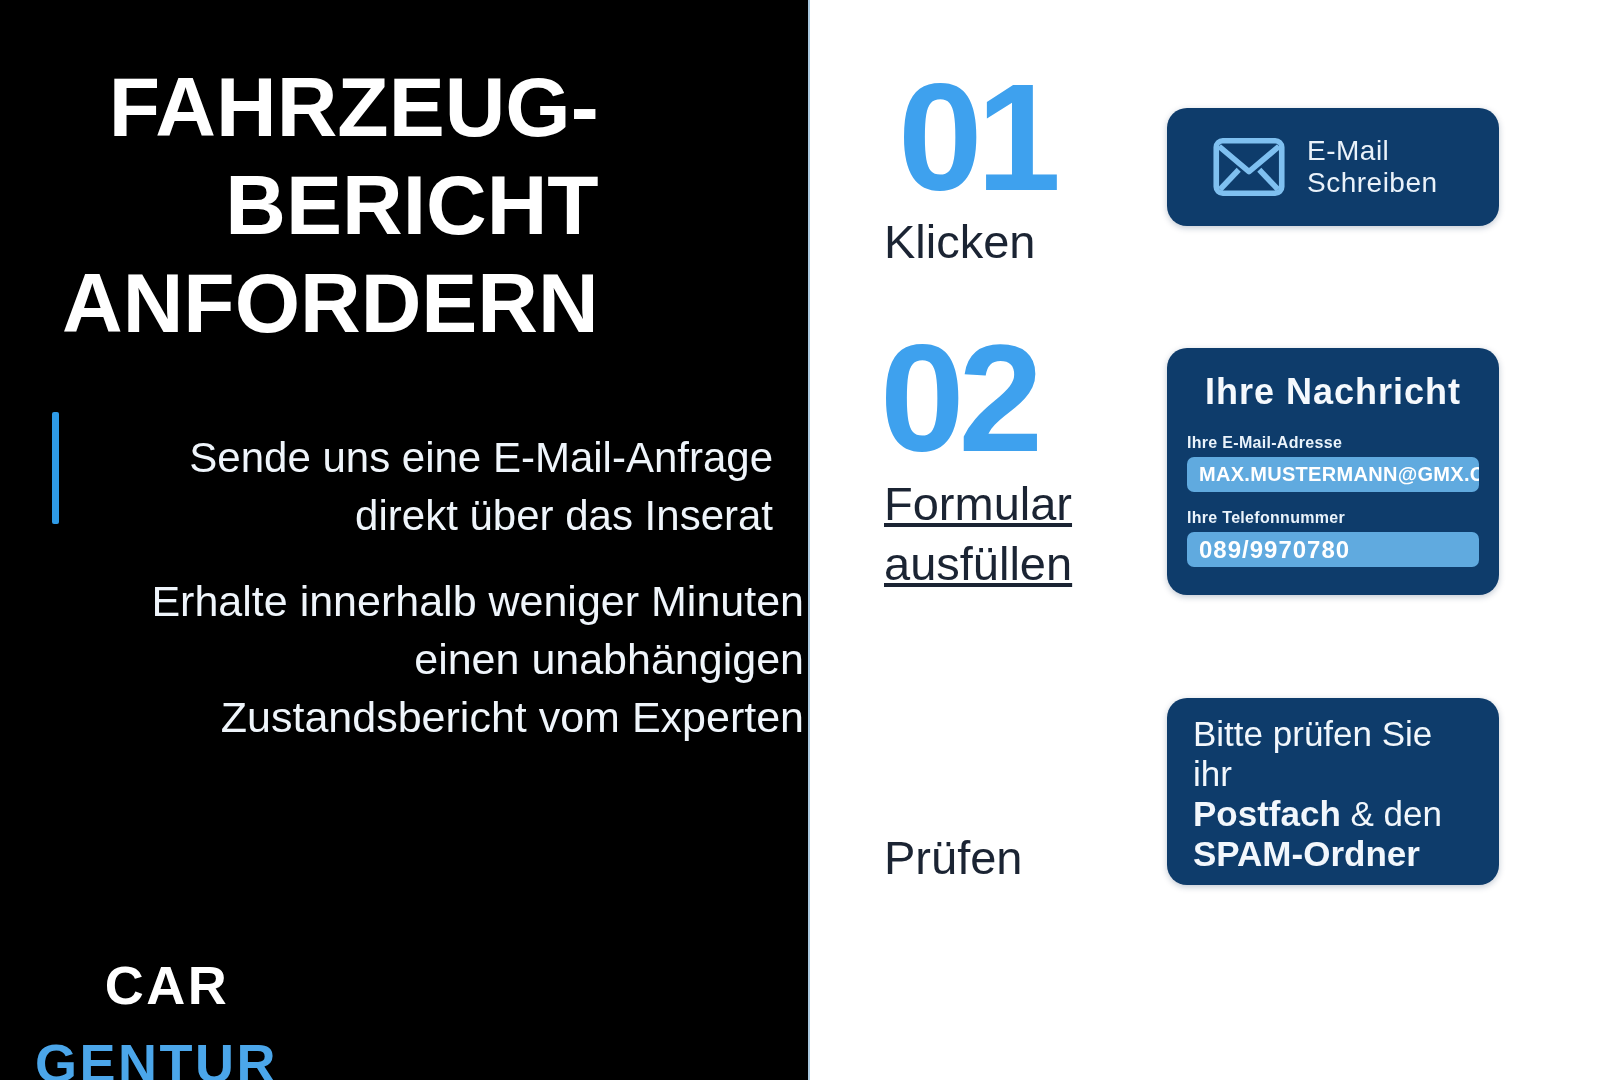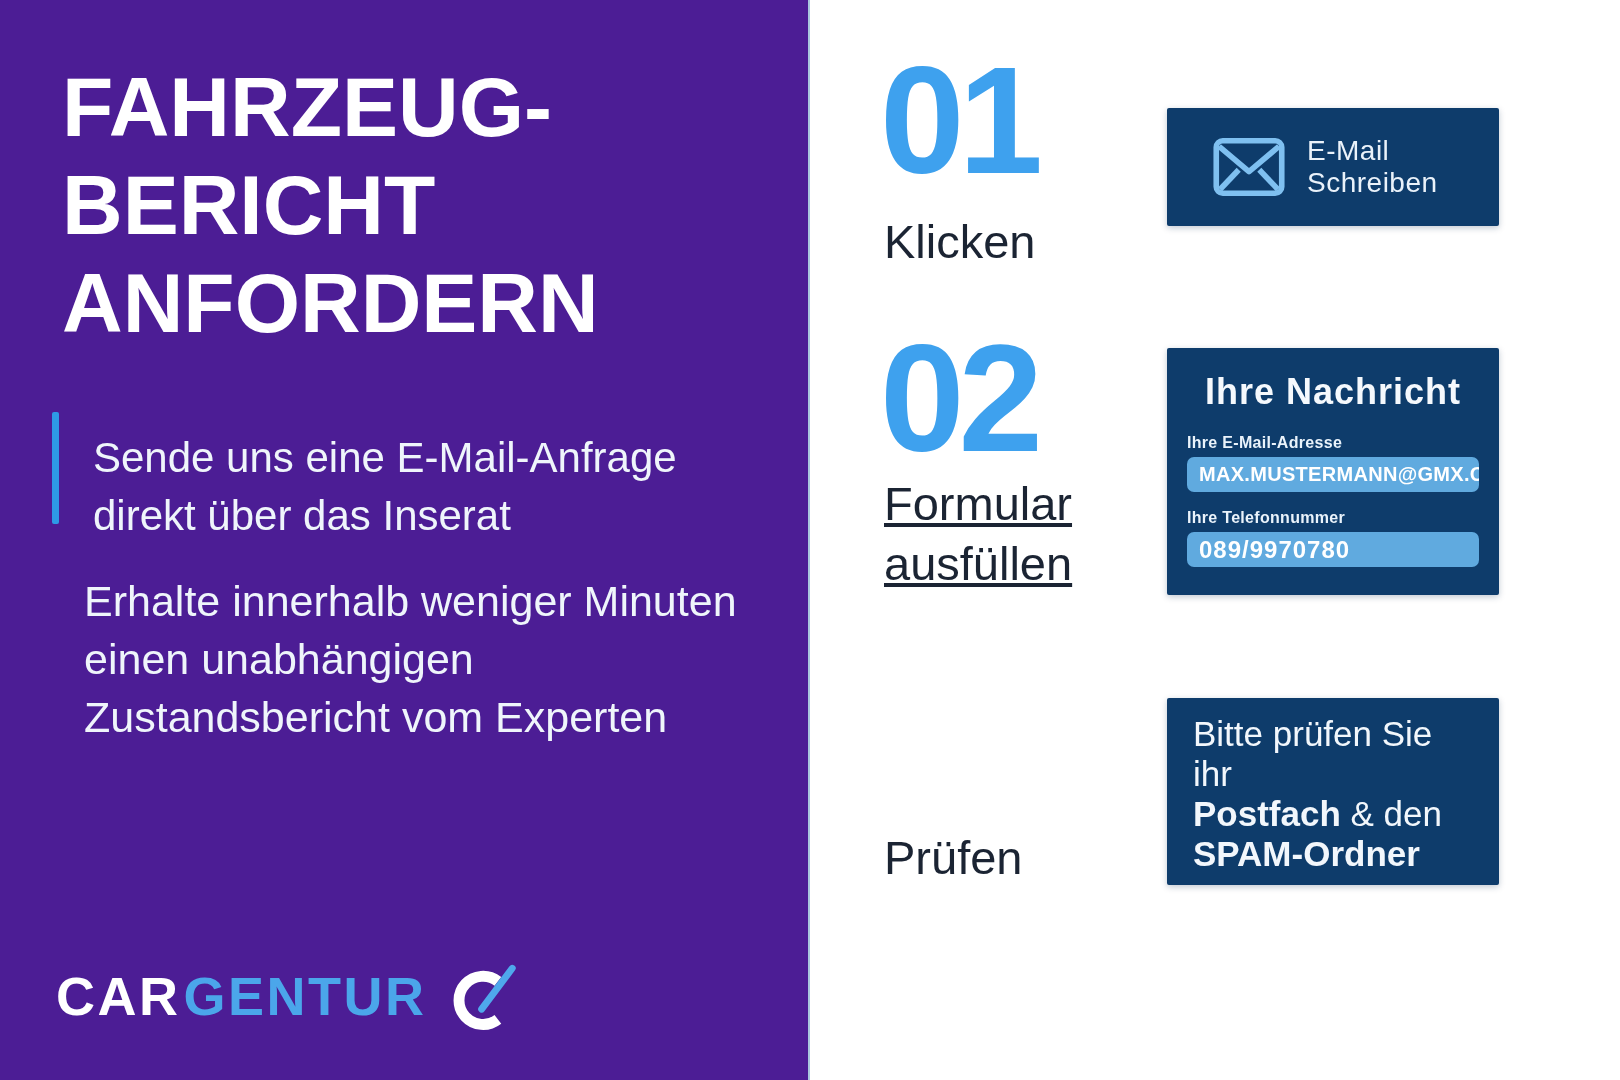--- a/index.html
+++ b/index.html
@@ -3,61 +3,61 @@
 <meta charset="utf-8">
 <style>
   html,body{margin:0;padding:0;background:#ffffff;}
   .canvas{
     position:relative;width:1620px;height:1080px;overflow:hidden;
     background:#ffffff;font-family:"Liberation Sans","DejaVu Sans",sans-serif;
   }
   
   .left-panel{
     position:absolute;left:0;top:0;width:808px;height:1080px;
-    background:#4c1d95;border-right:2px solid #A9C7DE;
+    background:#000000;border-right:2px solid #A9C7DE;text-align:right;
   }
   .headline{
     position:absolute;left:62px;top:58px;margin:0;
     font-size:84px;line-height:98px;font-weight:700;color:#FFFFFF;
     white-space:pre-line;letter-spacing:0;
   }
   .accent-bar{
     position:absolute;left:52px;top:412px;width:7px;height:112px;
     background:#2E9AE6;border-radius:2px;
   }
   .intro-text{
     position:absolute;left:84px;top:420px;margin:9px;width:680px;
     font-size:42px;line-height:58px;color:#EFF5FB;white-space:pre-line;
   }
   .body-text{
     position:absolute;left:84px;top:572px;margin:0;width:720px;
     font-size:43px;line-height:58px;color:#EFF5FB;white-space:pre-line;
   }
   .logo{
     position:absolute;left:56px;top:958px;height:76px;
-    display:flex;align-items:center;gap:24px;
+    display:flex;align-items:center;gap:24px;flex-direction:column;
   }
   .logo-text{font-size:54px;font-weight:700;letter-spacing:2.5px;line-height:1;}
   .logo-car{color:#FFFFFF;}
   .logo-gentur{color:#4BA6EA;margin-left:-21px;}
   
   .step-number{
     position:absolute;left:880px;margin:0;
     font-size:152px;line-height:1;font-weight:700;color:#3EA1EE;letter-spacing:-6px;
   }
-  .num-1{top:44px;} .num-2{top:322px;} .num-3{top:671px;}
+  .num-1{top:61px;margin-left:18px;} .num-2{top:322px;} .num-3{top:671px;}
   .step-label{
     position:absolute;left:884px;margin:0;
     font-size:47px;line-height:60px;color:#1B2433;white-space:pre-line;
   }
   .lab-1{top:212px;} .lab-2{top:474px;text-decoration:underline;} .lab-3{top:828px;}
   
   .box{
     position:absolute;left:1167px;width:332px;background:#0E3C6B;
-    border-radius:2px;box-shadow:0 2px 6px rgba(10,40,80,0.25);
+    border-radius:20px;box-shadow:0 2px 6px rgba(10,40,80,0.25);
     box-sizing:border-box;
   }
   .email-button{
     top:108px;height:118px;display:flex;align-items:center;gap:22px;
     padding-left:46px;cursor:pointer;
   }
   .email-button-label{font-size:28px;color:#EAF2FA;letter-spacing:0.5px;}
   .form-card{top:348px;height:247px;}
   .form-title{
     margin:23px 0 0 0;text-align:center;

